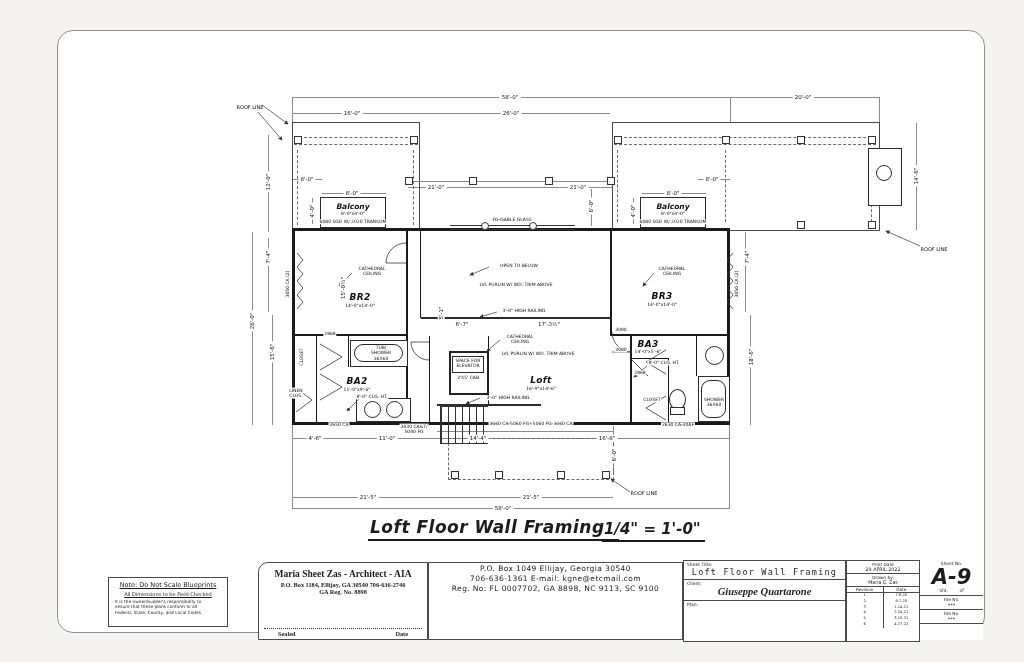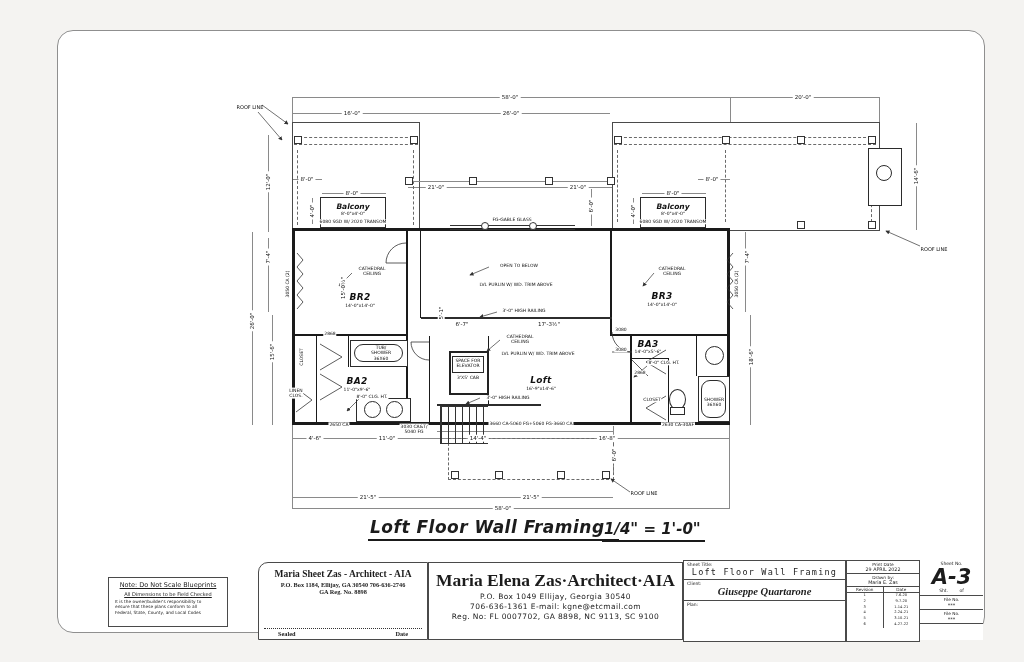--- a/index.html
+++ b/index.html
@@ -347,21 +347,20 @@
   <div class="sb-name">Maria Sheet Zas -  Architect - AIA</div>
   <div class="sb-addr">P.O. Box 1184, Ellijay, GA  30540    706-636-2746</div>
   <div class="sb-reg">GA Reg. No. 8898</div>
   <div class="sb-foot">
     <span>Sealed</span>
     <span>Date</span>
   </div>
 </div>
 
 <div class="firmblock">
-  <div class="fb-name">Maria Elena Zas·Architect·AIA</div>
   <div class="fb-line">P.O. Box 1049      Ellijay,  Georgia  30540</div>
   <div class="fb-line">706-636-1361          E-mail:  kgne@etcmail.com</div>
   <div class="fb-line">Reg.  No:   FL   0007702,  GA  8898,  NC    9113,  SC  9100</div>
 </div>
 
 <div class="titleblock">
   <div class="tb-row">
     <div class="tb-lbl">Sheet Title:</div>
     <div class="tb-val1">Loft Floor Wall Framing</div>
   </div>
@@ -411,21 +410,21 @@
       <div class="rev-row">
         <span>6</span>
         <span>4-27-22</span>
       </div>
     </div>
 </div>
 
 <div class="snblock">
   <div class="sn-top">
     <div class="sn-lbl">Sheet No.</div>
-    <div class="sn-num">A-3</div>
+    <div class="sn-num">A-9</div>
     <div class="sn-of">Sht.        of</div>
   </div>
   <div class="sn-file">
     <div class="sn-fl">File No.</div>
     <div class="sn-fv">***</div>
   </div>
   <div class="sn-file">
     <div class="sn-fl">File No.</div>
     <div class="sn-fv">***</div>
   </div>

